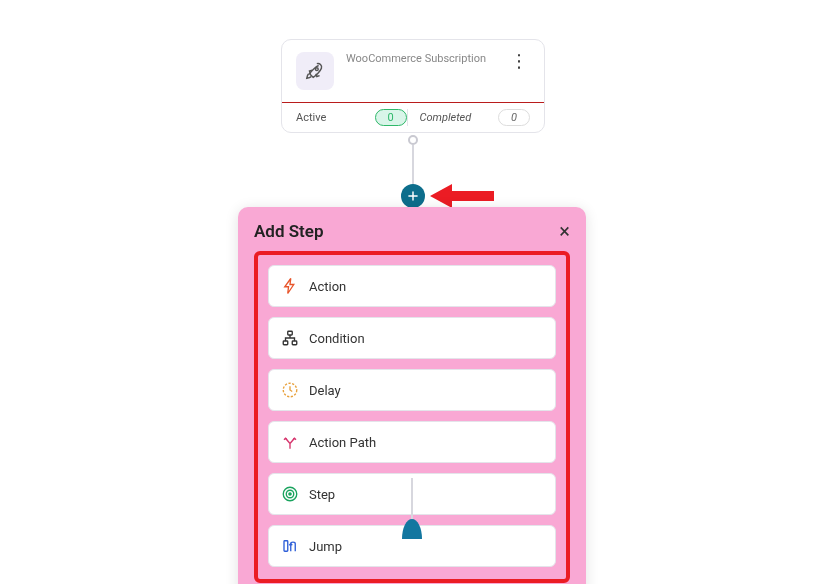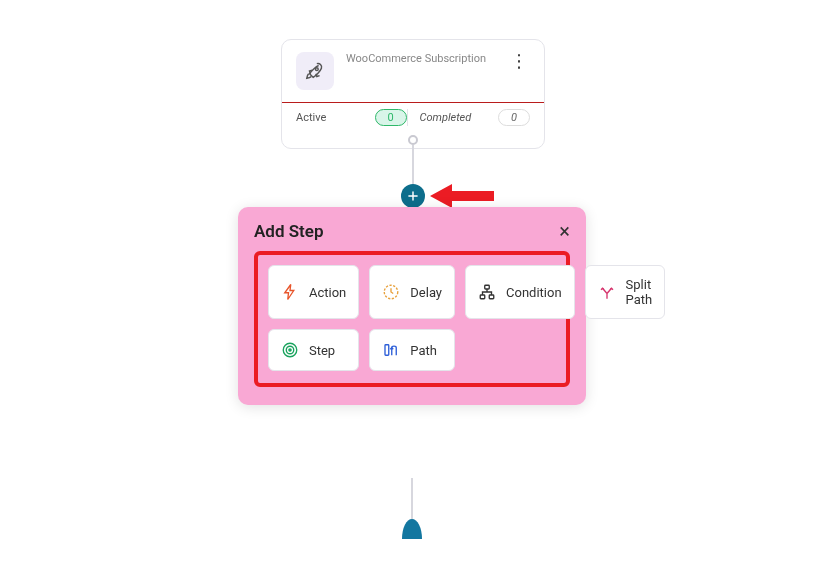--- a/index.html
+++ b/index.html
@@ -14,21 +14,21 @@
     .canvas { position: relative; width: 100%; height: 100%; }
 
     
     .trigger-card {
       position: absolute;
       left: 281px; top: 39px;
       width: 264px;
       border: 1px solid #e4e4ea;
       border-radius: 10px;
       background: #fff;
-      padding: 12px 14px 16px 14px;
+      padding: 12px 14px 0 14px;
     }
     .trigger-header { display: flex; align-items: flex-start; gap: 12px; }
     .trigger-icon-box {
       width: 38px; height: 38px;
       background: #f0edf8;
       border-radius: 8px;
       display: flex; align-items: center; justify-content: center;
       flex-shrink: 0;
     }
     .trigger-titles { flex: 1; }
@@ -85,21 +85,21 @@
       background: #f9a8d4;
       border-radius: 10px;
       box-shadow: 0 2px 14px rgba(0,0,0,0.12);
       padding: 14px 16px 18px 16px;
     }
     .popup-header { display: flex; align-items: center; justify-content: space-between; margin-bottom: 10px; }
     .popup-title { font-size: 17px; font-weight: 600; color: #222; }
     .popup-close { cursor: pointer; font-size: 20px; color: #333; line-height: 1; }
 
     .steps-box { border: 4px solid #eb1c24; border-radius: 6px; padding: 10px 10px 12px 10px; }
-    .steps-grid { display: grid; grid-template-columns: 1fr 1fr 1fr 1fr; gap: 10px; }
+    .steps-grid { display: grid; grid-template-columns: 1fr; gap: 10px; }
     .step-btn {
       display: flex; align-items: center; gap: 10px;
       border: 1px solid #e4e4ea;
       border-radius: 6px;
       padding: 11px 12px;
       font-size: 13px;
       color: #333;
       cursor: pointer;
       background: #fff;
     }
@@ -173,51 +173,51 @@
           <span class="step-icon">
             <svg viewBox="0 0 24 24" fill="none" stroke="#e8552b" stroke-width="1.8">
                 <path d="M13 2L5 13h5l-1 9 8-12h-5l1-8z"></path>
               </svg>
           </span>
           <span>Action</span>
         </div>
 
         <div class="step-btn">
           <span class="step-icon">
-            <svg viewBox="0 0 24 24" fill="none" stroke="#e8a13c" stroke-width="1.8" stroke-dasharray="3 2">
-                <circle cx="12" cy="12" r="9"></circle>
-                <path d="M12 7v5l3 2" stroke-dasharray="0"></path>
-              </svg>
-          </span>
-          <span>Delay</span>
-        </div>
-
-        <div class="step-btn">
-          <span class="step-icon">
             <svg viewBox="0 0 24 24" fill="none" stroke="#333" stroke-width="1.8">
                 <rect x="9" y="3" width="6" height="5" rx="1"></rect>
                 <rect x="3" y="16" width="6" height="5" rx="1"></rect>
                 <rect x="15" y="16" width="6" height="5" rx="1"></rect>
                 <path d="M12 8v4M12 12h-6v4M12 12h6v4"></path>
               </svg>
           </span>
           <span>Condition</span>
+        </div>
+
+        <div class="step-btn">
+          <span class="step-icon">
+            <svg viewBox="0 0 24 24" fill="none" stroke="#e8a13c" stroke-width="1.8" stroke-dasharray="3 2">
+                <circle cx="12" cy="12" r="9"></circle>
+                <path d="M12 7v5l3 2" stroke-dasharray="0"></path>
+              </svg>
+          </span>
+          <span>Delay</span>
         </div>
 
         <div class="step-btn">
           <span class="step-icon">
             <svg viewBox="0 0 24 24" fill="none" stroke="#d6336c" stroke-width="1.8">
                 <path d="M12 21v-7"></path>
                 <path d="M12 14L6 7"></path>
                 <path d="M12 14l6-7"></path>
                 <path d="M4 9l2-2 2 2"></path>
                 <path d="M16 9l2-2 2 2"></path>
               </svg>
           </span>
-          <span>Split Path</span>
+          <span>Action Path</span>
         </div>
 
         <div class="step-btn">
           <span class="step-icon">
             <svg viewBox="0 0 24 24" fill="none" stroke="#1aa35e" stroke-width="1.8">
                 <circle cx="12" cy="12" r="9"></circle>
                 <circle cx="12" cy="12" r="5"></circle>
                 <circle cx="12" cy="12" r="1.5" fill="#1aa35e"></circle>
               </svg>
           </span>
@@ -226,21 +226,21 @@
 
         <div class="step-btn">
           <span class="step-icon">
             <svg viewBox="0 0 24 24" fill="none" stroke="#2e5fd8" stroke-width="1.8">
                 <rect x="4" y="5" width="5" height="14" rx="1"></rect>
                 <path d="M13 19V9"></path>
                 <path d="M13 9c0-3 6-3 6 0v10"></path>
                 <path d="M11 11l2-2 2 2"></path>
               </svg>
           </span>
-          <span>Path</span>
+          <span>Jump</span>
         </div>
 
 
       </div>
     </div>
   </div>
 
   <div class="line-v" style="left:411px; top:478px; height:42px;"></div>
   <div class="bottom-add"></div>
 

